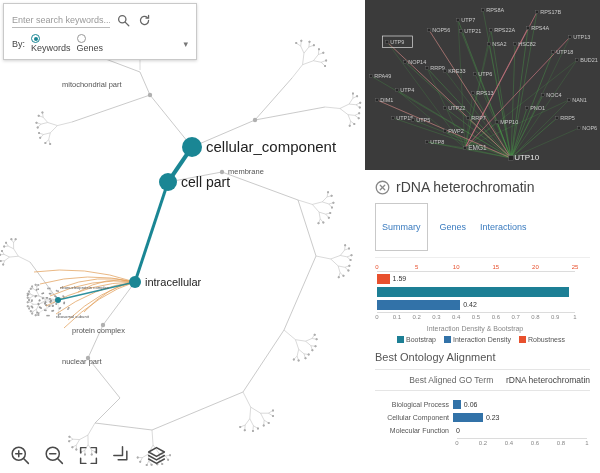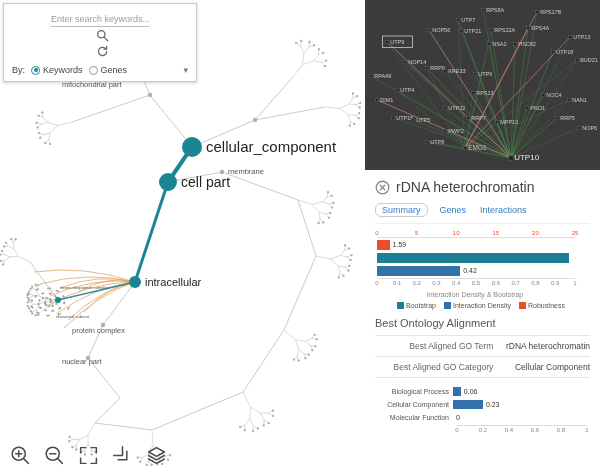--- a/index.html
+++ b/index.html
@@ -5,27 +5,27 @@
   html,body{margin:0;padding:0;background:#fff;font-family:"Liberation Sans",sans-serif;}
   #app{position:relative;width:600px;height:473px;overflow:hidden;background:#fff;}
 
   
   #tree-panel{position:absolute;left:0;top:0;width:365px;height:473px;background:#fff;overflow:hidden;}
   #tree-svg{position:absolute;left:0;top:0;}
 
   #search-card{position:absolute;left:3px;top:3px;width:176px;background:#fff;border:1px solid #c9c9c9;
     box-shadow:0 1px 3px rgba(0,0,0,.18);padding:5px 8px 6px 8px;z-index:5;}
   .search-title{font-size:11px;font-weight:bold;color:#333;}
-  .search-row{display:flex;align-items:center;margin-top:3px;flex-direction:column;}
+  .search-row{display:flex;align-items:center;margin-top:3px;}
   input.search{border:none;border-bottom:1px solid #bbb;font-size:9px;width:98px;outline:none;color:#333;padding:2px 0;background:transparent;}
   input.search::placeholder{color:#9a9a9a;}
   .icon-btn{width:16px;height:16px;margin-left:5px;display:flex;align-items:center;justify-content:center;cursor:pointer;}
   .icon-btn svg{width:13px;height:13px;stroke:#666;stroke-width:1.6;fill:none;stroke-linecap:round;}
   .radio-row{display:flex;align-items:center;font-size:9px;color:#444;margin-top:6px;}
-  .radio-opt{display:flex;align-items:center;margin-left:6px;}
+  .radio-opt{display:flex;align-items:flex-start;margin-left:6px;flex-direction:column;}
   .radio{width:9px;height:9px;border-radius:50%;border:1px solid #999;margin-right:3px;position:relative;box-sizing:border-box;}
   .radio.sel{border-color:#1a8694;}
   .radio.sel::after{content:"";position:absolute;left:1.5px;top:1.5px;right:1.5px;bottom:1.5px;background:#1a8694;border-radius:50%;}
   .caret{margin-left:auto;color:#777;font-size:9px;cursor:pointer;}
 
   #tree-toolbar{position:absolute;left:10px;bottom:7px;display:flex;gap:13px;align-items:center;z-index:5;}
   .tool{cursor:pointer;display:flex;}
   .tool svg{width:21px;height:21px;stroke:#4a4a4a;stroke-width:1.7;fill:none;stroke-linecap:round;stroke-linejoin:round;}
 
   
@@ -33,21 +33,21 @@
 
   
   #details-panel{position:absolute;left:365px;top:170px;width:235px;height:303px;background:#fff;overflow:hidden;
     padding:0 10px;box-sizing:border-box;color:#555;}
   .dp-header{display:flex;align-items:center;margin-top:9px;}
   .close-btn{cursor:pointer;display:flex;}
   .close-btn svg{width:15px;height:15px;stroke:#888;stroke-width:1.4;fill:none;stroke-linecap:round;}
   .dp-title{font-size:14px;color:#444;margin-left:6px;}
   #tabs{display:flex;align-items:center;margin-top:8px;padding-bottom:6px;border-bottom:1px solid #eee;}
   .tab{color:#3a7bbf;font-size:9px;margin-right:10px;cursor:pointer;padding:1px 2px;}
-  .tab.active{border:1px solid #c9c9c9;border-radius:6px;padding:1px 6px;}
+  .tab.active{border:1px solid #c9c9c9;border-radius:0;padding:18px 6px;}
   .term-id{font-size:9.5px;color:#777;margin-top:7px;}
   .section-title{font-size:11px;color:#555;margin-top:8px;}
 
   .axis{position:relative;height:9px;width:198px;margin-left:2px;}
   .axis .tick{position:absolute;transform:translateX(-50%);font-size:6px;color:#888;white-space:nowrap;}
   .top-axis{border-bottom:1px solid #dcdcdc;margin-top:4px;}
   .top-axis .tick{bottom:1px;color:#e8502d;}
   .bottom-axis{border-top:1px solid #dcdcdc;margin-top:1px;height:10px;}
   .bottom-axis .tick{top:1px;}
   .rob-row{display:flex;align-items:center;height:13px;margin-left:2px;}
@@ -991,24 +991,20 @@
           </span>
         </div>
       </div>
 
     <div class="section-title">Best Ontology Alignment</div>
     <div id="go-table">
         <div class="go-row">
           <span class="go-label">Best Aligned GO Term</span>
           <span class="go-value">rDNA heterochromatin</span>
         </div>
-        <div class="go-row">
-          <span class="go-label">Best Aligned GO Category</span>
-          <span class="go-value">Cellular Component</span>
-        </div>
       </div>
     <div id="align-chart">
         <div class="al-row">
           <span class="al-label">Biological Process</span>
           <span class="al-bar" style="width: 7.8px; background: rgb(50, 114, 168);"></span>
           <span class="bar-label">0.06</span>
         </div>
         <div class="al-row">
           <span class="al-label">Cellular Component</span>
           <span class="al-bar" style="width: 29.9px; background: rgb(50, 114, 168);"></span>

